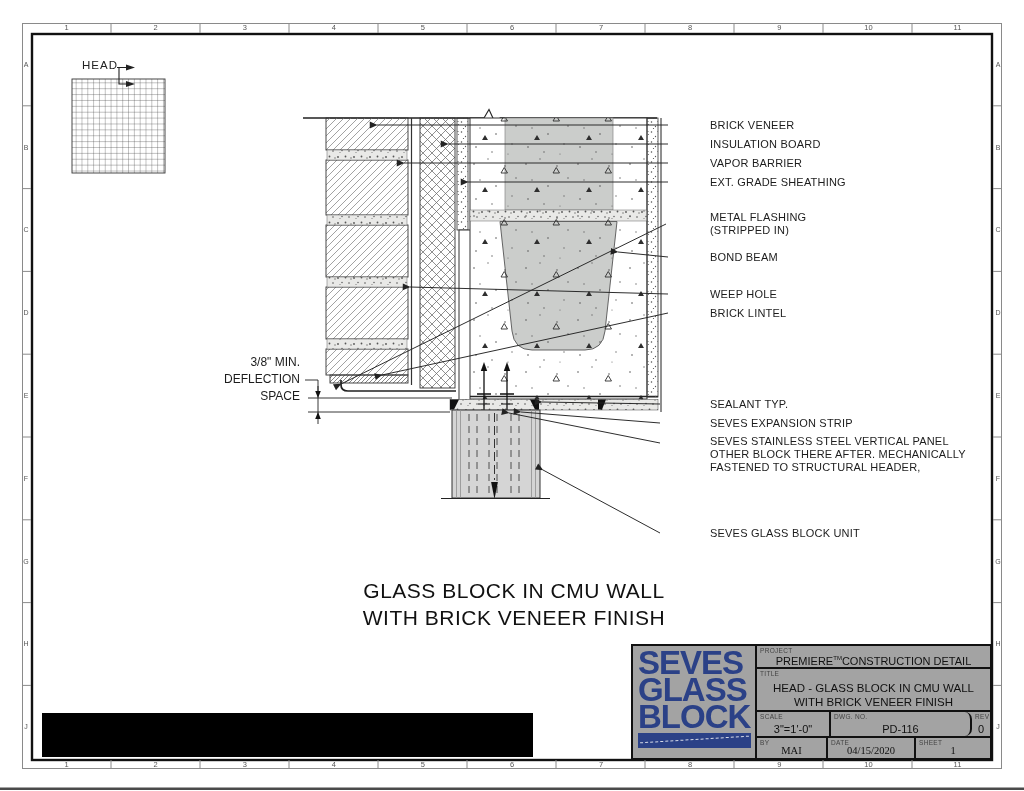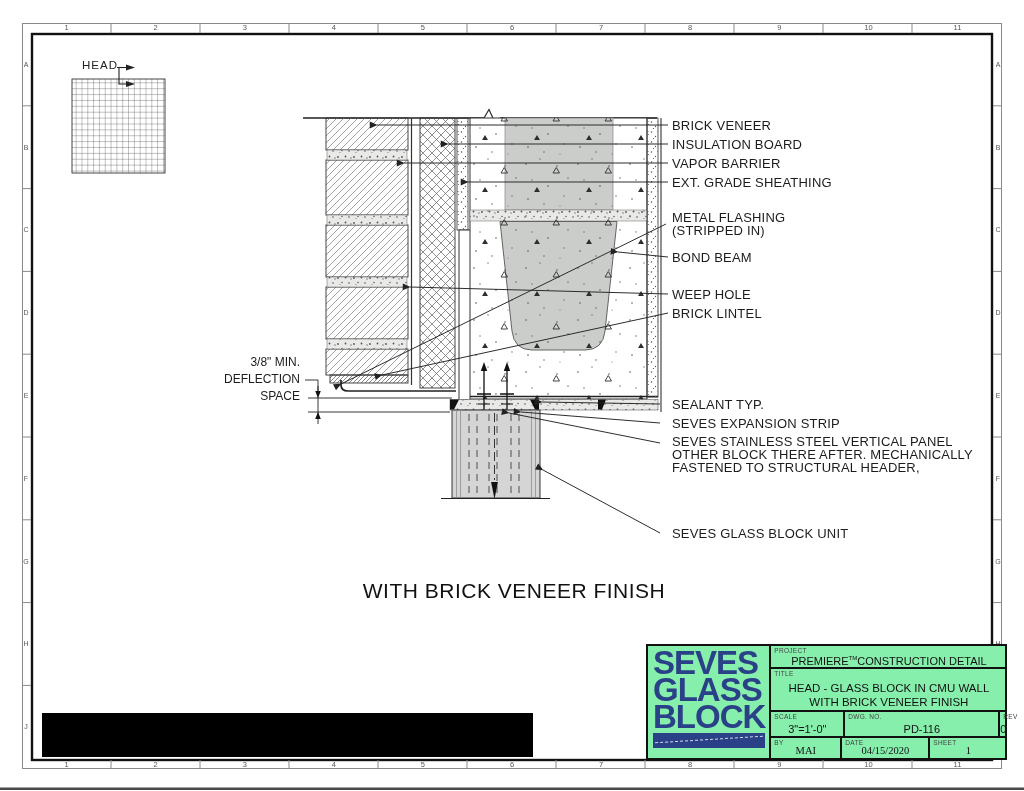--- a/index.html
+++ b/index.html
@@ -12,52 +12,52 @@
   .gridnums{position:absolute;left:22px;width:980px;height:11px;display:flex;
             font-size:7.5px;color:#555;}
   .gridnums>div{flex:1;text-align:center;line-height:11px;}
   .gridnums.top{top:22px;} .gridnums.bottom{top:759px;}
   .gridlets{position:absolute;top:23px;height:745px;width:10px;display:flex;
             flex-direction:column;font-size:7px;color:#555;}
   .gridlets>div{flex:1;display:flex;align-items:center;justify-content:center;}
   .gridlets.left{left:21px;} .gridlets.right{left:993px;}
 
   
-  .co{position:absolute;left:672px;font-size:13px;line-height:13px;color:#1c1c1c;
+  .co{position:absolute;left:710px;font-size:11px;line-height:13px;color:#1c1c1c;
       white-space:nowrap;letter-spacing:.2px;}
 
   .head-lbl{position:absolute;left:82px;top:59px;font-size:11.5px;letter-spacing:1px;color:#222;}
 
   .dim-note{position:absolute;left:218px;top:354px;width:82px;text-align:right;
             font-size:12px;line-height:17px;color:#1c1c1c;}
 
   .main-title{position:absolute;left:328px;top:577px;width:372px;text-align:center;
               font-size:21px;line-height:27px;letter-spacing:.5px;color:#111;}
 
   
   .tb{position:absolute;left:631px;top:644px;width:361px;height:116px;
-      border:2px solid #111;background:#86efac;display:flex;margin-left:15px;}
+      border:2px solid #111;background:#a3a3a3;display:flex;}
   .tb-logo{width:124px;border-right:2px solid #111;padding:3px 4px 2px 5px;}
   .tb-logo-txt{font-weight:bold;font-size:33px;line-height:27px;letter-spacing:-1px;
                color:#2b4187;}
   .tb-bar{position:relative;height:15px;margin-top:3px;background:#2b4187;overflow:hidden;}
   .tb-bar-dash{position:absolute;left:2px;right:2px;top:6px;
                border-top:1.5px dashed rgba(255,255,255,.8);transform:rotate(-3.5deg);}
   .tb-right{flex:1;display:flex;flex-direction:column;}
   .tb-row{position:relative;border-bottom:2px solid #111;}
   .tb-row:last-child{border-bottom:none;}
   .tb-cell{position:relative;border-right:2px solid #111;height:100%;}
   .tb-cell:last-child{border-right:none;}
   .tb-lab{position:absolute;top:1px;left:3px;font-size:6.5px;color:#444;letter-spacing:.3px;}
   .tb-val{text-align:center;font-size:11px;color:#111;}
   .r1{height:23px;} .r1 .tb-val{padding-top:9px;}
   .r2{height:43px;} .r2 .tb-val{padding-top:13px;line-height:13.5px;font-size:11.5px;}
   .r3{height:26px;display:flex;} .r3 .tb-val{padding-top:11px;}
   .r4{height:20px;display:flex;} .r4 .tb-val{padding-top:7px;font-size:10.5px;font-family:Liberation Serif, serif;}
-  .w-scale{width:74px;} .w-dwg{width:155px;} .w-rev{flex:1;}
+  .w-scale{width:74px;} .w-dwg{width:141px;border-radius:7px;} .w-rev{flex:1;}
   .w-by{width:71px;} .w-date{width:88px;} .w-sheet{flex:1;}
   sup.tm{font-size:6px;vertical-align:super;}
 
   .redact{position:absolute;left:42px;top:713px;width:491px;height:44px;background:#000;}
 </style>
 </head>
 <body>
 
 <div id="sheet">
 
@@ -286,20 +286,21 @@
   </div>
   <div class="co" style="top:527px">SEVES GLASS BLOCK UNIT</div>
 
   <div class="dim-note">
     <div>3/8" MIN.</div>
     <div>DEFLECTION</div>
     <div>SPACE</div>
   </div>
 
   <div class="main-title">
+    <div>GLASS BLOCK IN CMU WALL</div>
     <div>WITH BRICK VENEER FINISH</div>
   </div>
 
   <div class="tb">
     <div class="tb-logo">
       <div class="tb-logo-txt">
         <div>SEVES</div>
         <div>GLASS</div>
         <div>BLOCK</div>
       </div>

